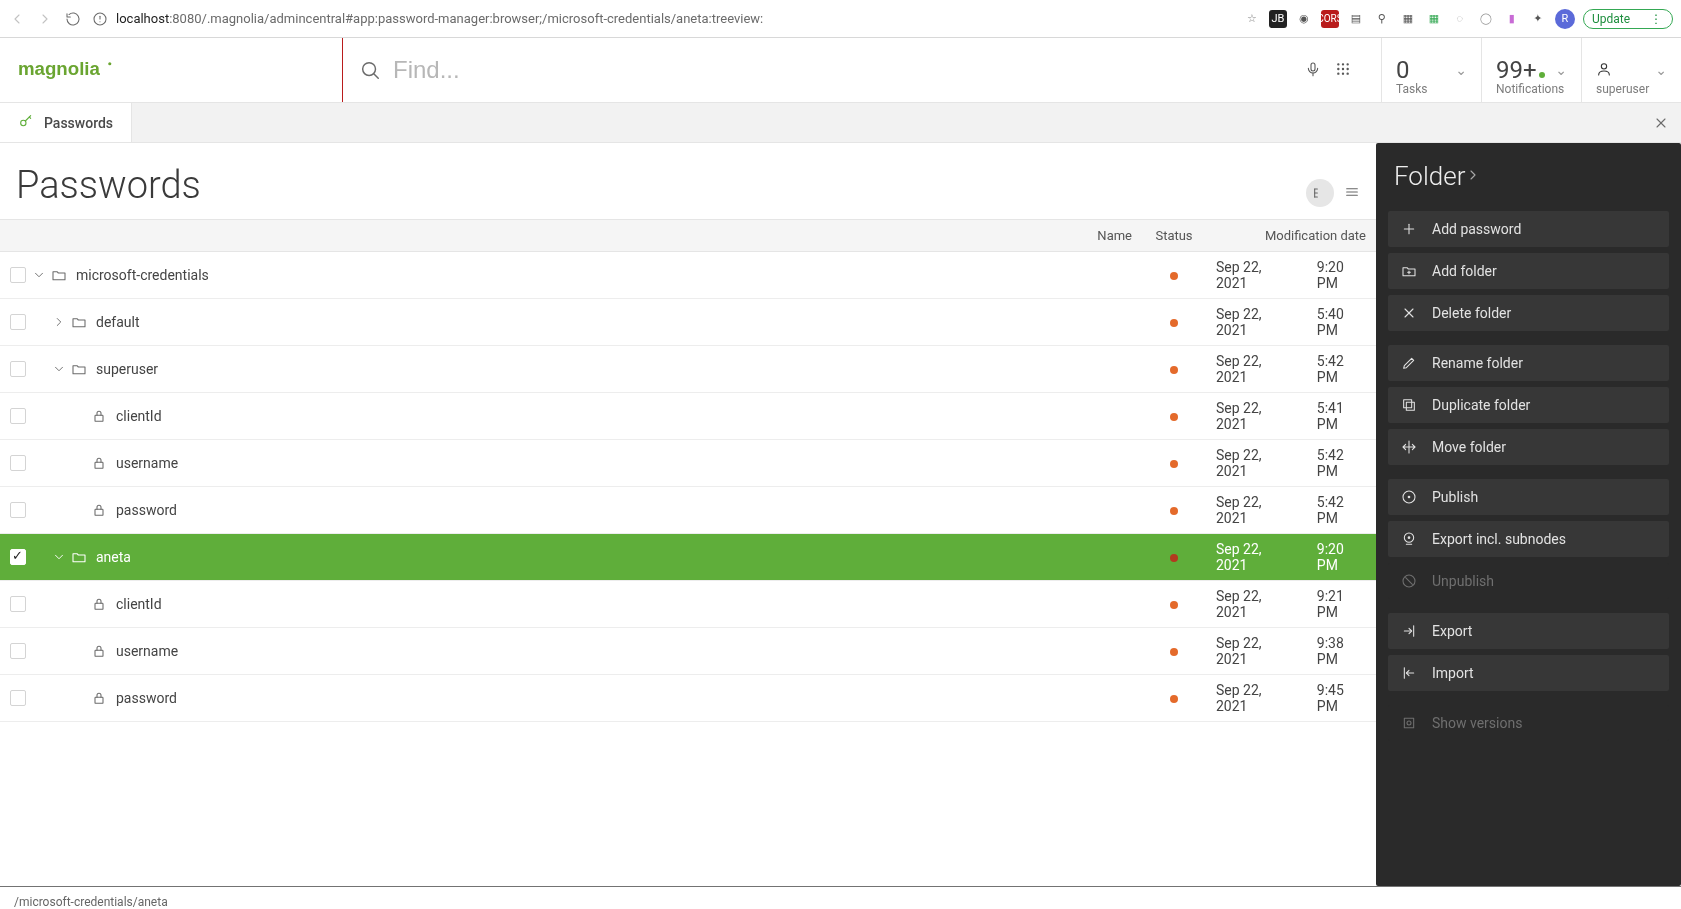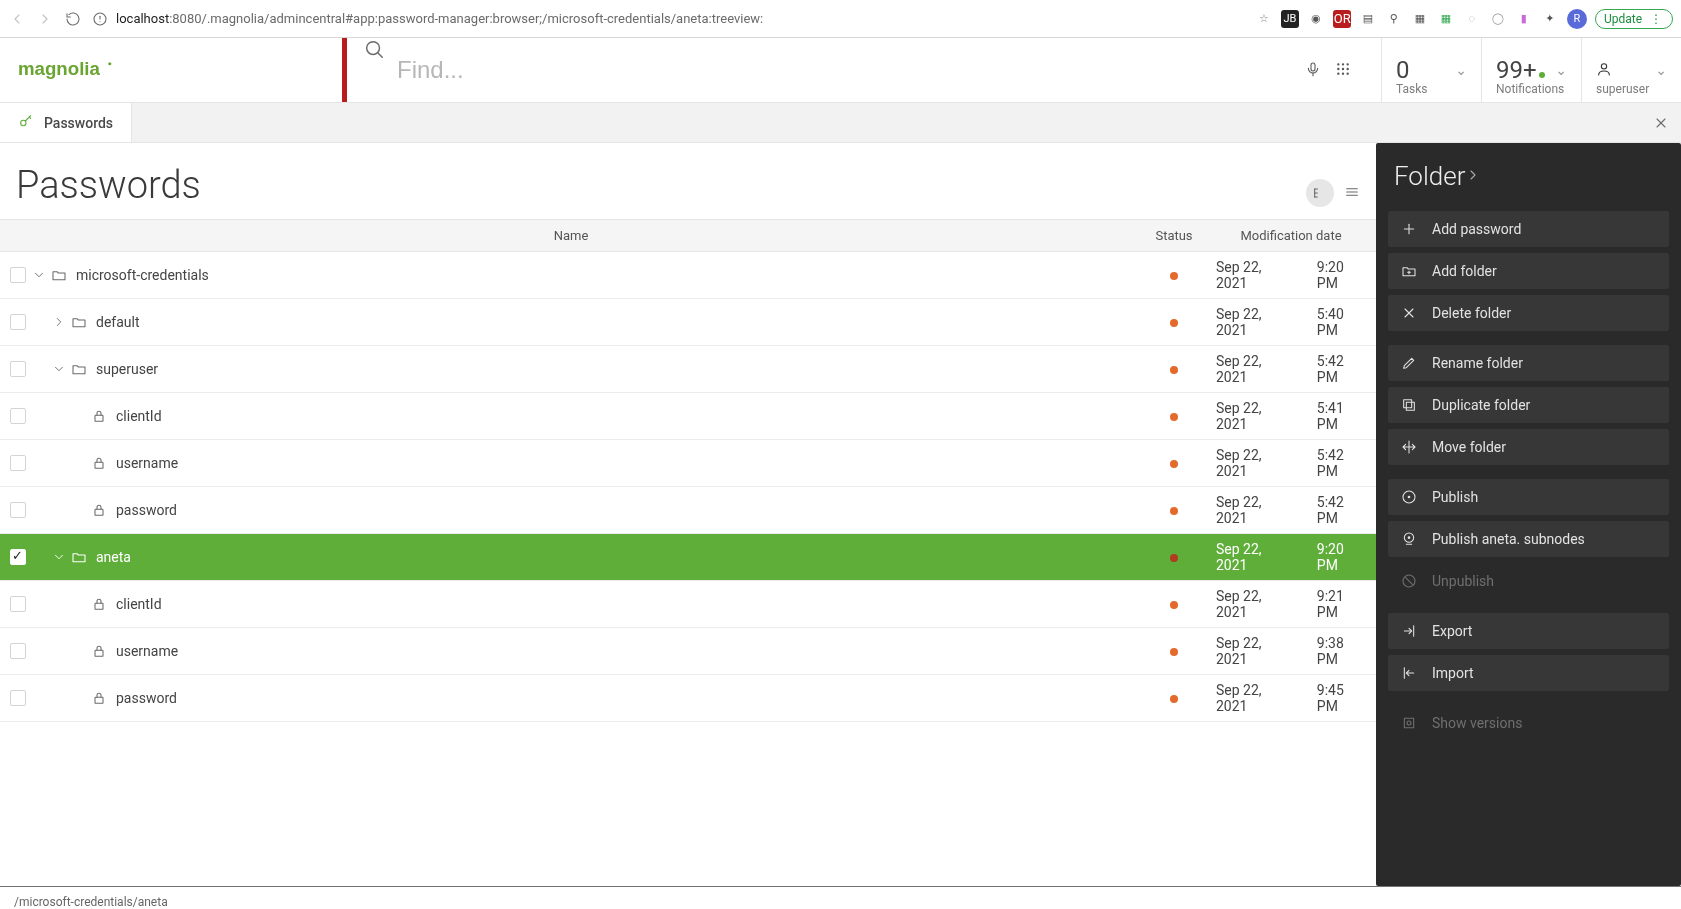--- a/index.html
+++ b/index.html
@@ -7,26 +7,26 @@
   
   .browser-bar{height:38px;border-bottom:1px solid #d8d8d8;display:flex;align-items:center;padding:0 8px;gap:10px;background:#fff}
   .nav-btn{width:18px;height:18px;display:flex;align-items:center;justify-content:center;color:#6b6b6b}
   .nav-btn.dim{color:#c2c2c2}
   .address-wrap{flex:1;display:flex;align-items:center;gap:8px;color:#6b6b6b;font-size:13px}
   .address-wrap .host{color:#222}
   .address-wrap .rest{color:#6b6b6b}
   .ext-icons{display:flex;align-items:center;gap:8px;margin-left:6px}
   .ext-ic{width:18px;height:18px;border-radius:3px;display:flex;align-items:center;justify-content:center;font-size:11px;line-height:1}
   .avatar{width:20px;height:20px;border-radius:50%;background:#5b6ad9;color:#fff;display:flex;align-items:center;justify-content:center;font-size:11px}
-  .update-pill{border:1px solid #34a853;color:#1e8e3e;border-radius:14px;padding:2px 10px 2px 8px;display:flex;align-items:center;gap:8px;font-size:12px}
+  .update-pill{border:1px solid #34a853;color:#1e8e3e;border-radius:14px;padding:2px 10px 2px 8px;display:flex;align-items:center;gap:20px;font-size:12px}
   
   .mag-header{height:65px;border-bottom:1px solid #e5e5e5;display:flex;align-items:stretch}
   .logo-box{width:342px;display:flex;align-items:center;padding-left:18px}
   .logo-box svg{height:26px}
-  .find-box{flex:1;border-left:5px solid #b91c1c;display:flex;padding:0 16px;gap:12px}
+  .find-box{flex:1;border-left:1px solid #b91c1c;display:flex;align-items:center;padding:0 16px;gap:12px}
   .find-box input{border:0;outline:0;font-size:24px;color:#333;flex:1;background:transparent}
   .find-box input::placeholder{color:#b7b7b7}
   .mini-panel{border-left:1px solid #e5e5e5;padding:0 14px;display:flex;align-items:center;gap:8px;min-width:100px;position:relative}
   .mini-panel .big{font-size:24px;color:#444;line-height:1}
   .mini-panel .lbl{font-size:12px;color:#7d7d7d;position:absolute;bottom:6px;left:14px}
   .mini-panel .chev{color:#9a9a9a;margin-left:auto}
   .dot-green{width:6px;height:6px;border-radius:50%;background:#5fae3a;display:inline-block;margin-left:2px}
   .mic-apps{display:flex;align-items:center;gap:14px;padding-right:14px;color:#555}
   
   .app-tabs{height:40px;background:#f2f2f2;border-bottom:1px solid #e5e5e5;display:flex;align-items:stretch}
@@ -36,21 +36,21 @@
   
   .workspace{display:flex;height:calc(909px - 31px - 65px - 40px - 30px)}
   .content{flex:1;display:flex;flex-direction:column;overflow:hidden}
   .page-head{padding:20px 16px 12px 16px;display:flex;align-items:flex-end;justify-content:space-between}
   .page-title{font-size:38px;font-weight:300;color:#3a3a3a}
   .view-toggles{display:flex;align-items:center;gap:10px;color:#666}
   .view-toggles .active-circ{background:#e6e6e6;width:28px;height:28px;border-radius:50%;display:flex;align-items:center;justify-content:center}
   
   .grid{flex:1;overflow:auto}
   .grid table{width:100%;border-collapse:collapse}
-  .grid th{background:#f5f5f5;border-top:1px solid #e5e5e5;border-bottom:1px solid #e5e5e5;text-align:center;font-weight:400;color:#555;font-size:13px;padding:8px 10px}
+  .grid th{background:#f5f5f5;border-top:1px solid #e5e5e5;border-bottom:1px solid #e5e5e5;text-align:right;font-weight:400;color:#555;font-size:13px;padding:8px 10px}
   .grid th.name{width:auto}
   .grid th.status{width:64px;text-align:center}
   .grid th.date{width:170px}
   .grid td{border-bottom:1px solid #ededed;padding:7px 10px;font-size:14px;color:#444}
   .grid td.status{text-align:center}
   .row-check{width:16px;height:16px;border:1px solid #d4d4d4;border-radius:2px;display:inline-block;vertical-align:middle;margin-right:6px;background:#fff}
   .row-check.checked{background:#fff;border-color:#3a3a3a;position:relative}
   .row-check.checked::after{content:"✓";position:absolute;top:-2px;left:1px;font-size:13px;color:#222}
   .name-cell{display:flex;align-items:center}
   .indent{display:inline-block;width:20px}
@@ -103,21 +103,21 @@
         <line x1="12" y1="16" x2="12" y2="16"></line>
       </svg>
     <span>
       <span class="host">localhost</span><span class="rest">:8080/.magnolia/admincentral#app:password-manager:browser;/microsoft-credentials/aneta:treeview:</span>
     </span>
   </div>
   <div class="ext-icons">
     <span class="ext-ic" style="color:#888">☆</span>
     <span class="ext-ic" style="background:#222;color:#fff">JB</span>
     <span class="ext-ic" style="color:#555">◉</span>
-    <span class="ext-ic" style="background:#b91c1c;color:#fff;font-size:13px">CORS</span>
+    <span class="ext-ic" style="background:#b91c1c;color:#fff;font-size:10px">CORS</span>
     <span class="ext-ic" style="color:#555">▤</span>
     <span class="ext-ic" style="color:#555">⚲</span>
     <span class="ext-ic" style="color:#555">▦</span>
     <span class="ext-ic" style="color:#34a853">▦</span>
     <span class="ext-ic" style="color:#999">◌</span>
     <span class="ext-ic" style="color:#999">◯</span>
     <span class="ext-ic" style="color:#c86bd5">▮</span>
     <span class="ext-ic" style="color:#555">✦</span>
     <span class="avatar">
         <span>R</span>
@@ -557,21 +557,21 @@
             <span>Publish</span>
           </div>
           <div class="side-item">
             <span class="ic">
               <svg class="ico" viewBox="0 0 24 24">
                 <circle cx="12" cy="10" r="7"></circle>
                 <circle cx="12" cy="10" r="2" fill="currentColor" stroke="none"></circle>
                 <line x1="8" y1="20" x2="16" y2="20"></line>
               </svg>
             </span>
-            <span>Publish aneta. subnodes</span>
+            <span>Export incl. subnodes</span>
           </div>
           <div class="side-item disabled">
             <span class="ic">
               <svg class="ico" viewBox="0 0 24 24">
                 <circle cx="12" cy="12" r="9"></circle>
                 <line x1="7" y1="7" x2="17" y2="17"></line>
               </svg>
             </span>
             <span>Unpublish</span>
           </div>

